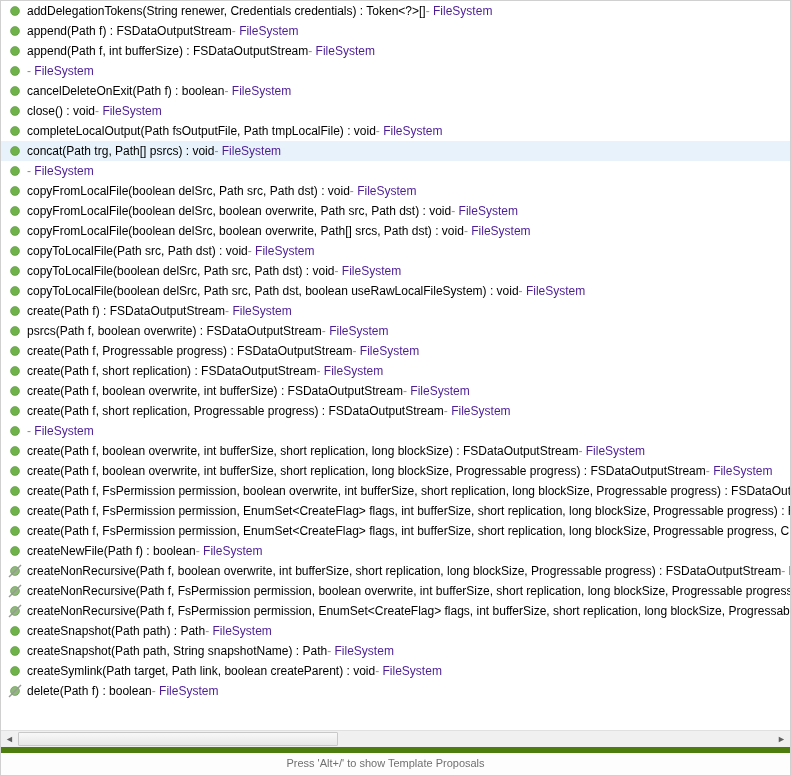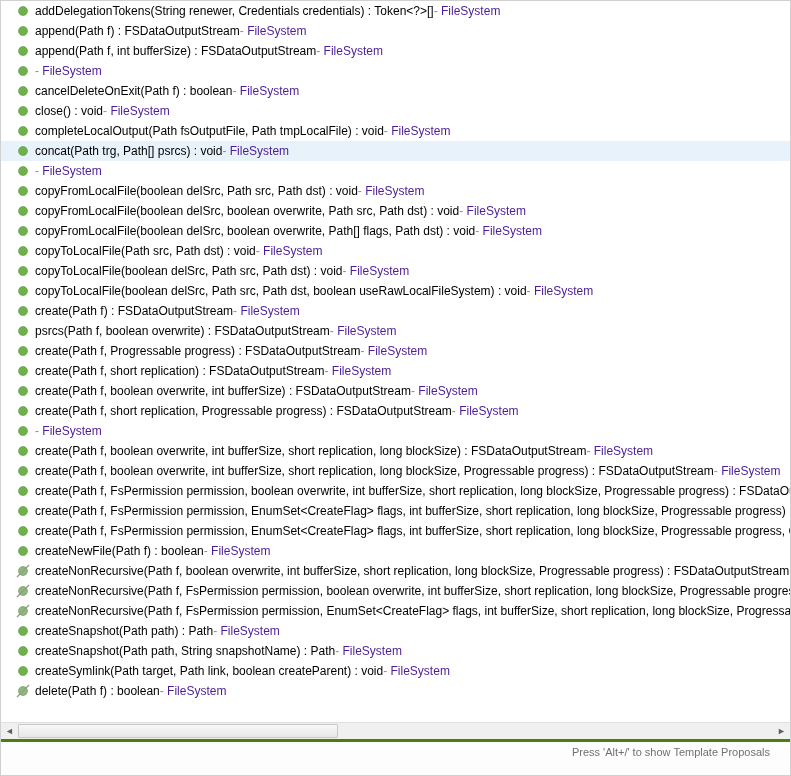--- a/index.html
+++ b/index.html
@@ -17,21 +17,21 @@
   .list-container {
     flex: 1;
     overflow-y: scroll;
     overflow-x: hidden;
     background: #fff;
   }
   .row {
     display: flex;
     align-items: center;
     height: 20px;
-    padding-left: 14px;
+    padding-left: 6px;
     white-space: nowrap;
     cursor: default;
   }
   .row.selected {
     background: #e8f2fb;
   }
   .icon {
     width: 16px;
     height: 16px;
     margin-right: 4px;
@@ -81,27 +81,27 @@
     position:absolute;
     left:0;
     top:1px;
     height:14px;
     width:320px;
     background: linear-gradient(#f8f8f8,#e8e8e8);
     border:1px solid #c8c8c8;
     border-radius:1px;
   }
   .statusbar {
-    height: 36px;
+    height: 28px;
     line-height: 20px;
-    text-align: right;
+    text-align: center;
     padding-right: 20px;
     color: #707070;
     font-size: 11px;
-    border-top: 3px solid #4d7c0f;
+    border-top: 6px solid #4d7c0f;
     background: #fdfdfd;
   }
   
   .list-container::-webkit-scrollbar { width: 17px; }
   .list-container::-webkit-scrollbar-track { background:#f0f0f0; }
   .list-container::-webkit-scrollbar-thumb { background: linear-gradient(#f2f2f2,#dcdcdc); border:1px solid #c8c8c8; }
 </style>
 </head>
 <body>
 
@@ -202,21 +202,21 @@
       </span>
       <span class="sig">copyFromLocalFile(boolean delSrc, boolean overwrite, Path src, Path dst) : void</span>
       <span class="origin">FileSystem</span>
     </div>
     <div class="row">
       <span class="icon method-icon">
         <svg width="12" height="12" viewBox="0 0 12 12">
           <circle cx="6" cy="6" r="4.5"></circle>
         </svg>
       </span>
-      <span class="sig">copyFromLocalFile(boolean delSrc, boolean overwrite, Path[] flags, Path dst) : void</span>
+      <span class="sig">copyFromLocalFile(boolean delSrc, boolean overwrite, Path[] srcs, Path dst) : void</span>
       <span class="origin">FileSystem</span>
     </div>
     <div class="row">
       <span class="icon method-icon">
         <svg width="12" height="12" viewBox="0 0 12 12">
           <circle cx="6" cy="6" r="4.5"></circle>
         </svg>
       </span>
       <span class="sig">copyToLocalFile(Path src, Path dst) : void</span>
       <span class="origin">FileSystem</span>

